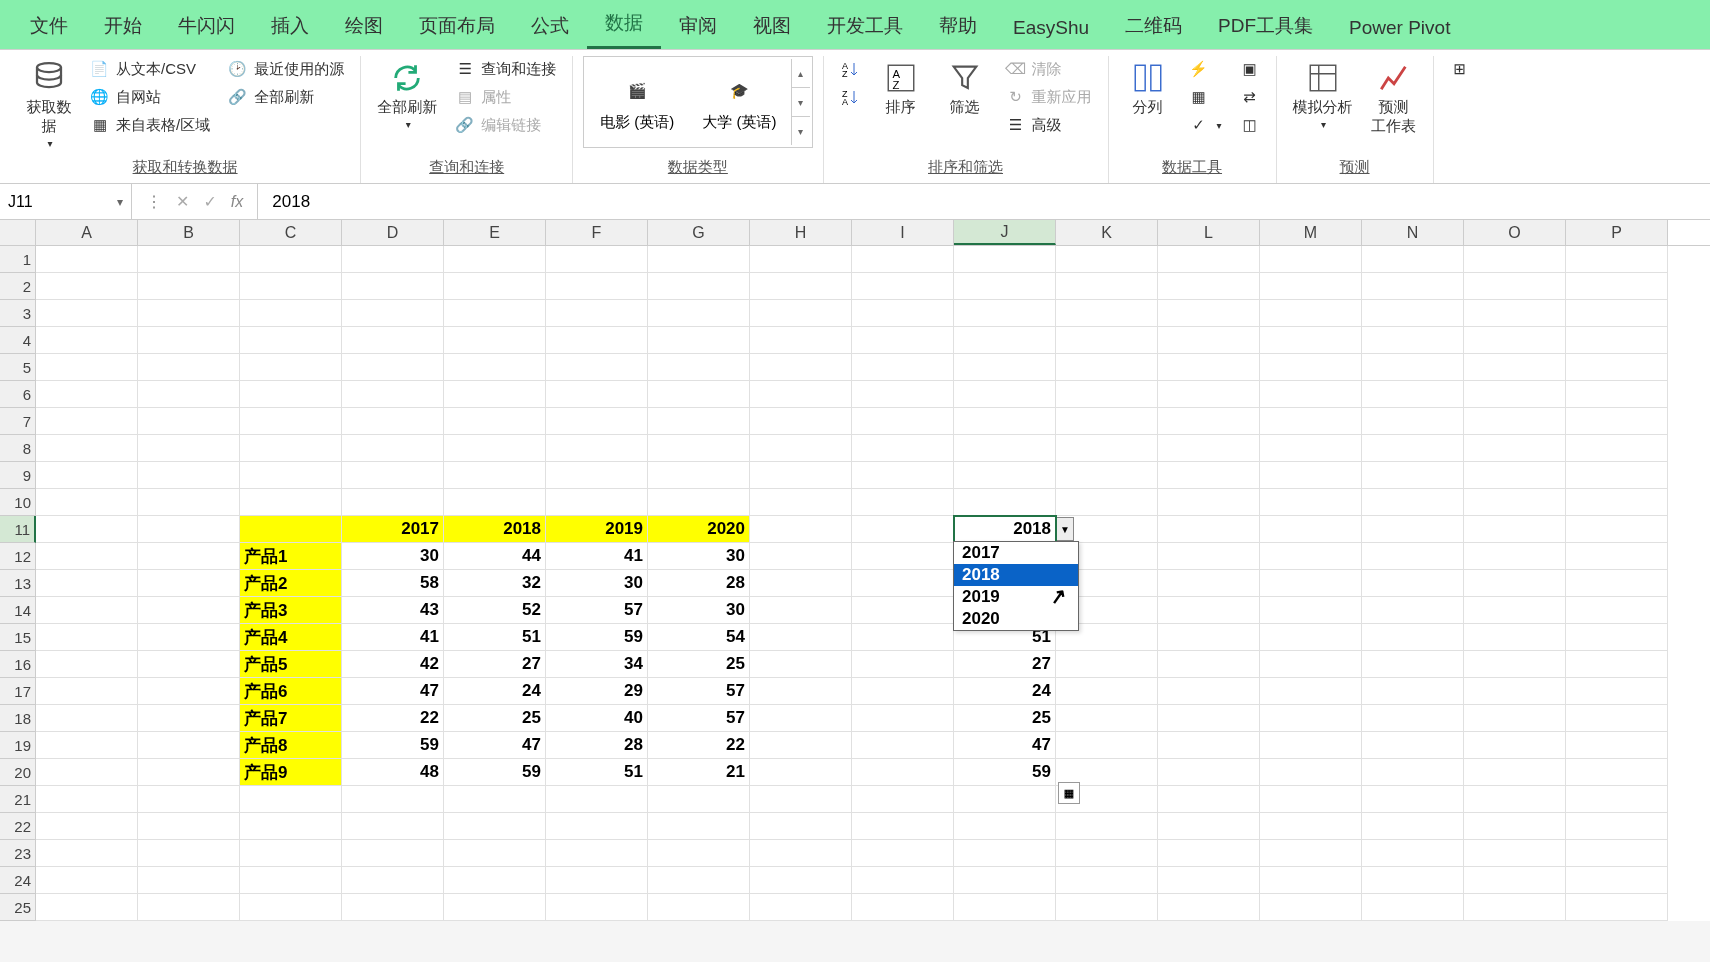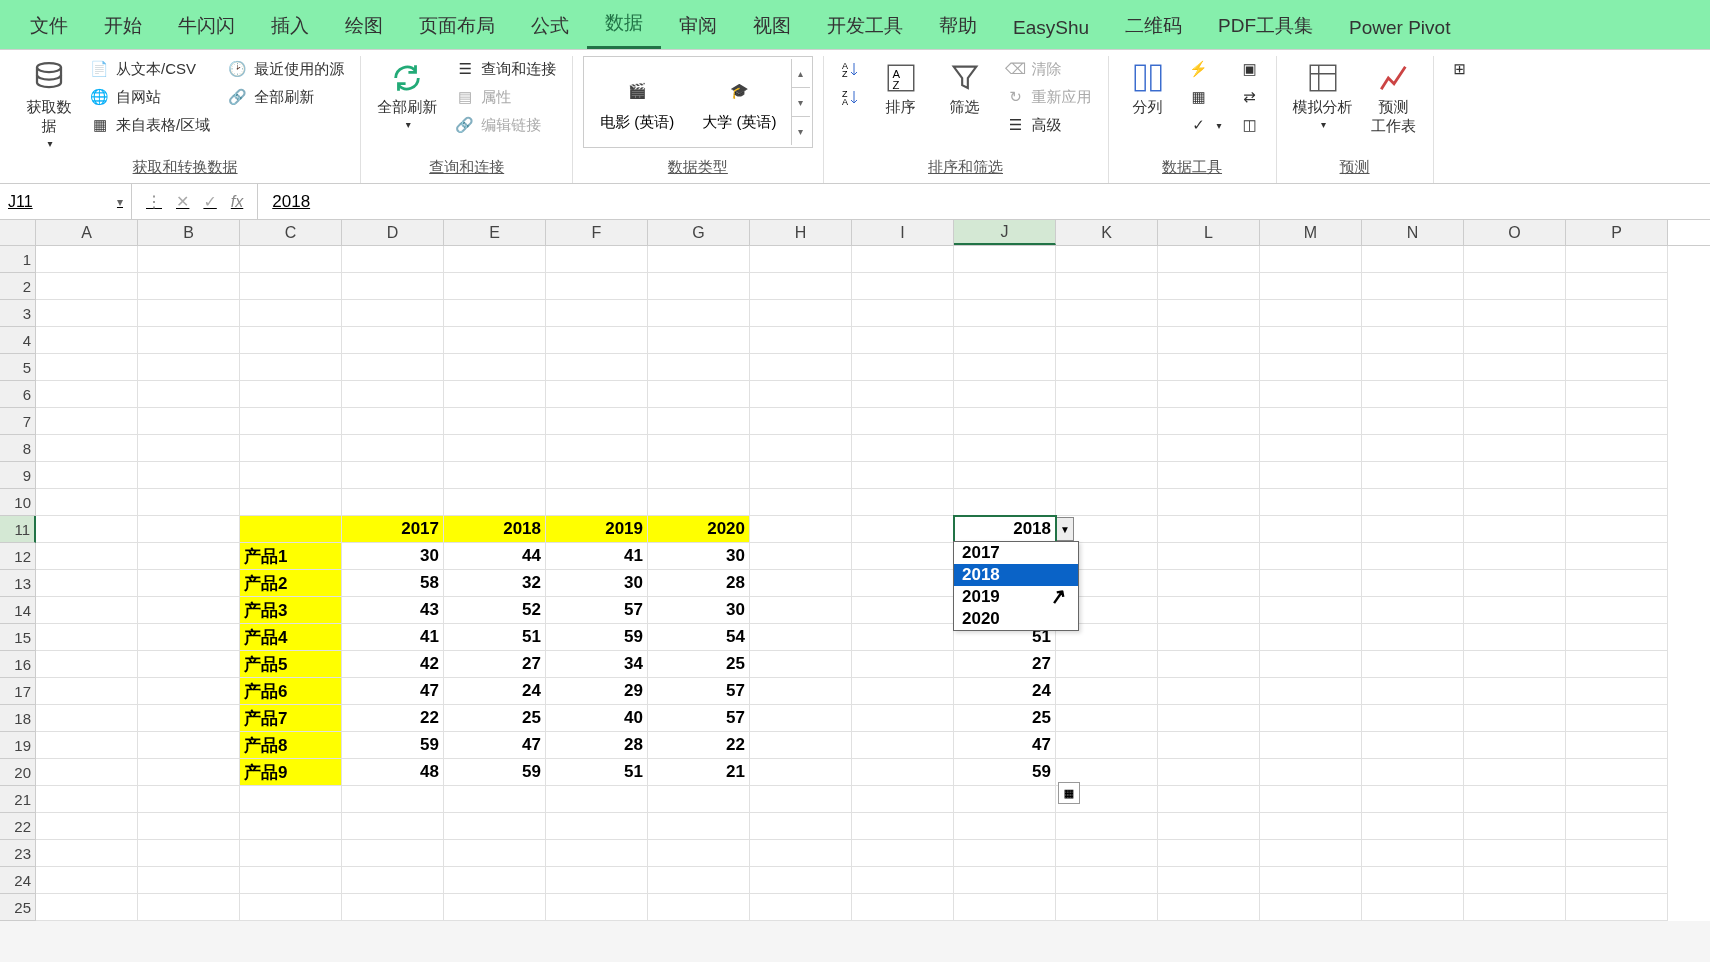--- a/index.html
+++ b/index.html
@@ -25,21 +25,21 @@
   .caret-down { font-size: 10px; margin-left: 2px; }
   
   
   .datatype-gallery { display: flex; border: 1px solid #ccc; background: #fff; height: 92px; align-items: center; padding: 2px; }
   .datatype-item { display: flex; flex-direction: column; align-items: center; padding: 6px 14px; font-size: 15px; gap: 4px; }
   .datatype-scroll { display: flex; flex-direction: column; border-left: 1px solid #ccc; height: 100%; }
   .datatype-scroll div { width: 18px; flex: 1; display: flex; align-items: center; justify-content: center; font-size: 10px; border-bottom: 1px solid #ccc; color: #666; }
   .datatype-scroll div:last-child { border-bottom: none; }
   
   
-  .formula-bar { display: flex; background: #fff; border-bottom: 1px solid #ccc; height: 36px; align-items: center; text-decoration: underline; }
+  .formula-bar { display: flex; background: #fff; border-bottom: 1px solid #ccc; height: 36px; align-items: center; }
   .name-box { width: 132px; height: 100%; border-right: 1px solid #ccc; display: flex; align-items: center; padding: 0 8px; font-size: 16px; justify-content: space-between; }
   .name-box-caret { color: #666; font-size: 12px; }
   .fb-icons { display: flex; gap: 14px; padding: 0 14px; color: #888; align-items: center; height: 100%; border-right: 1px solid #ccc; font-size: 16px; }
   .fb-input { flex: 1; padding: 0 14px; font-size: 17px; }
   
   
   .grid-area { background: #fff; position: relative; }
   .col-headers { display: flex; height: 26px; border-bottom: 1px solid #ccc; }
   .corner { width: 36px; border-right: 1px solid #ccc; background: #f0f0f0; }
   .col-h { border-right: 1px solid #ccc; background: #f0f0f0; text-align: center; font-size: 16px; color: #444; display: flex; align-items: center; justify-content: center; }

